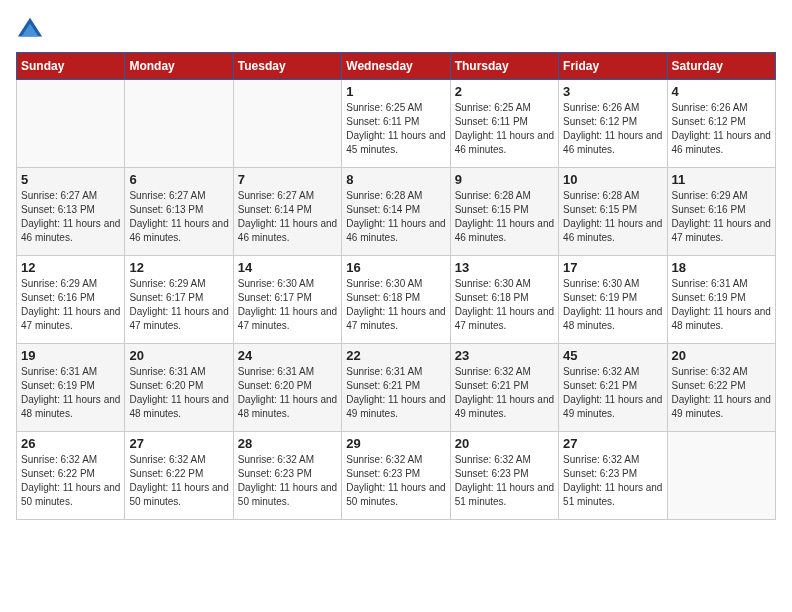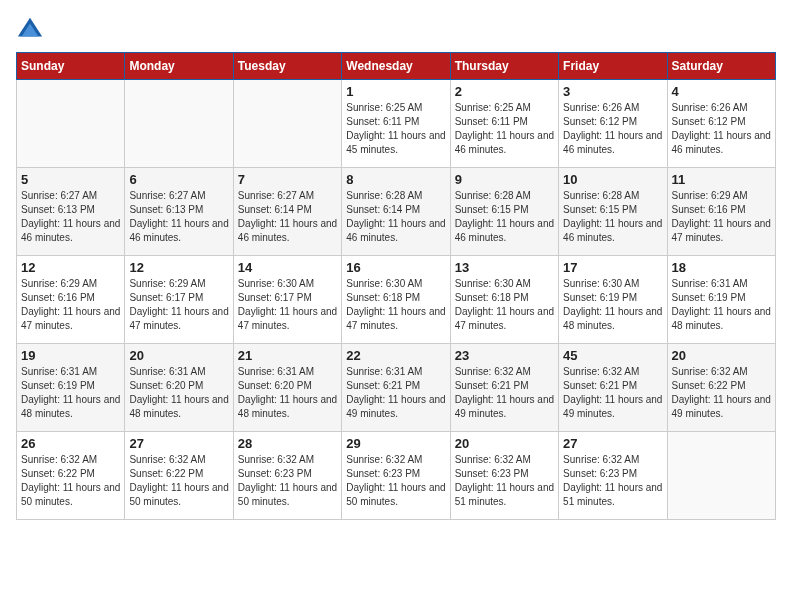--- a/index.html
+++ b/index.html
@@ -211,21 +211,21 @@
       <tr>
         <td>
           <span class="day-num">19</span>
           <div class="day-info">Sunrise: 6:31 AM<br>Sunset: 6:19 PM<br>Daylight: 11 hours and 48 minutes.</div>
         </td>
         <td>
           <span class="day-num">20</span>
           <div class="day-info">Sunrise: 6:31 AM<br>Sunset: 6:20 PM<br>Daylight: 11 hours and 48 minutes.</div>
         </td>
         <td>
-          <span class="day-num">21</span>
+          <span class="day-num">24</span>
           <div class="day-info">Sunrise: 6:31 AM<br>Sunset: 6:20 PM<br>Daylight: 11 hours and 48 minutes.</div>
         </td>
         <td>
           <span class="day-num">22</span>
           <div class="day-info">Sunrise: 6:31 AM<br>Sunset: 6:21 PM<br>Daylight: 11 hours and 49 minutes.</div>
         </td>
         <td>
           <span class="day-num">23</span>
           <div class="day-info">Sunrise: 6:32 AM<br>Sunset: 6:21 PM<br>Daylight: 11 hours and 49 minutes.</div>
         </td>

